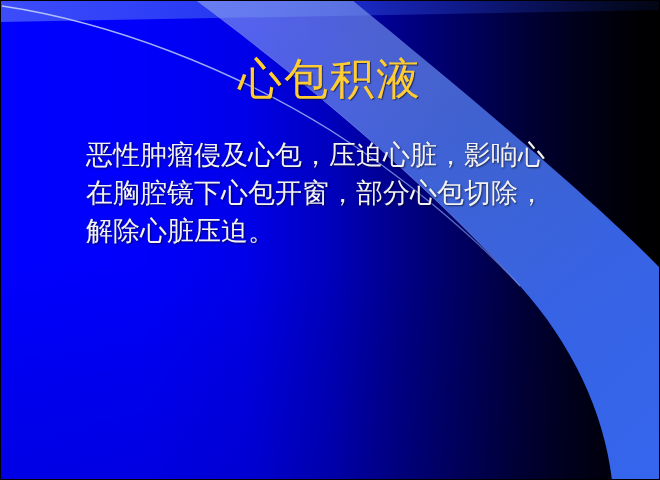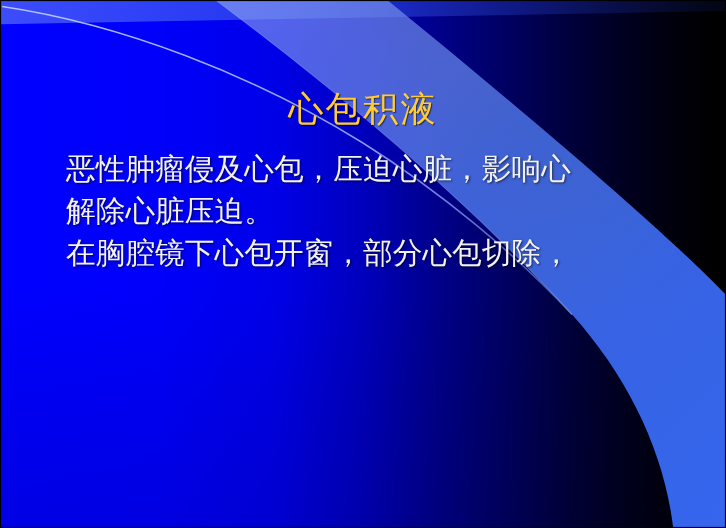--- a/index.html
+++ b/index.html
@@ -61,31 +61,30 @@
     position: absolute;
     inset: 0;
   }
   #title {
     position: absolute;
     left: 0;
     right: 0;
     top: 54px;
     text-align: center;
     color: #ffcc33;
-    font-size: 32px;
+    font-size: 44px;
     line-height: 50px;
     letter-spacing: 2px;
     font-family: "DejaVu Sans", "Liberation Sans", sans-serif;
     text-shadow: 1px 1px 1px rgba(0,0,0,0.55);
     white-space: nowrap;
-    margin-top: 20px;
   }
   #body-text {
     position: absolute;
-    left: 60px;
+    left: 86px;
     top: 136px;
     width: 520px;
     color: #f2f2f2;
     font-size: 27px;
     line-height: 38px;
     letter-spacing: 0px;
     text-shadow: 1px 1px 2px rgba(0,0,0,0.6);
   }
   #body-text .line {
     white-space: nowrap;
@@ -136,20 +135,20 @@
 
     <path d="M 196 0 C 300 78, 420 176, 520 286" fill="none" stroke="#aebdf7" stroke-opacity="0.30" stroke-width="1"></path>
   </svg>
 
   <div id="content">
 
     <div id="title">心包积液</div>
 
     <div id="body-text">
       <div class="line">恶性肿瘤侵及心包，压迫心脏，影响心</div>
+      <div class="line">在胸腔镜下心包开窗，部分心包切除，</div>
       <div class="line">解除心脏压迫。</div>
-      <div class="line">在胸腔镜下心包开窗，部分心包切除，</div>
     </div>
 
   </div>
 
   <div id="frame"></div>
 </div>
 
 </body></html>

